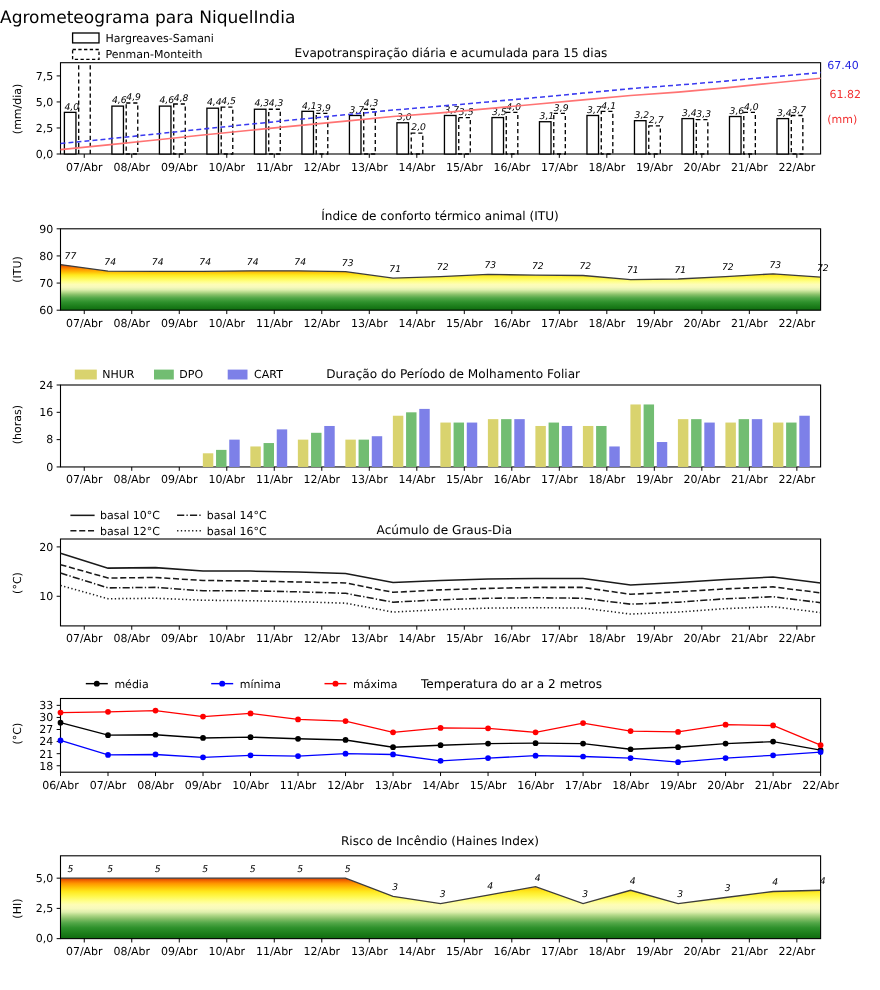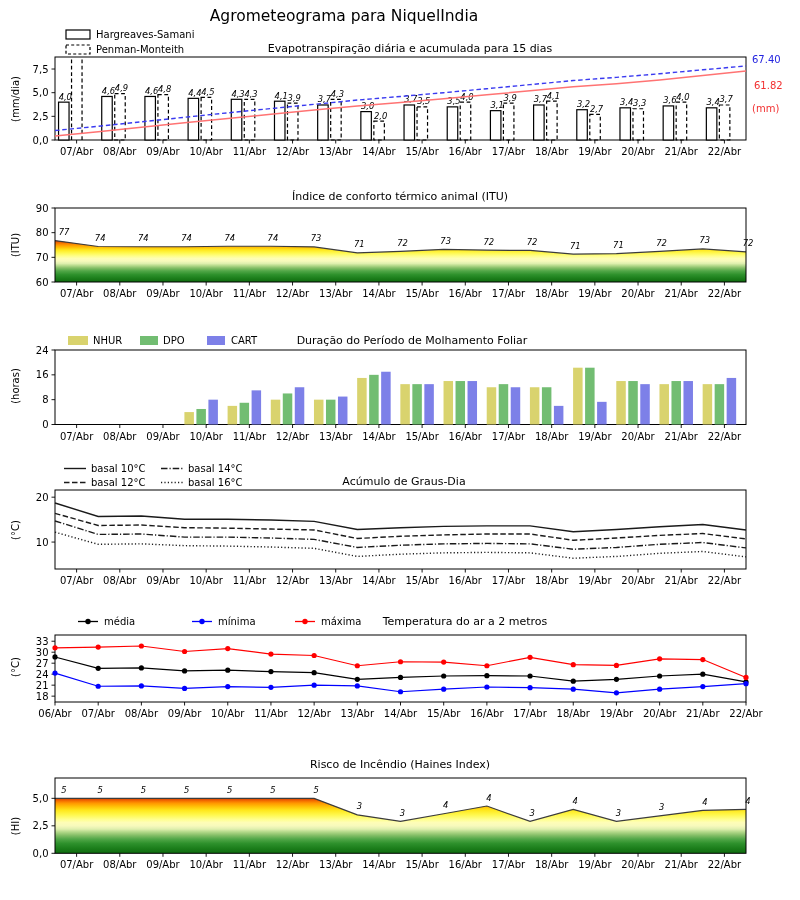--- a/index.html
+++ b/index.html
@@ -1,18 +1,18 @@
 <!DOCTYPE html>
 <html><head>
 <meta charset="utf-8">
 <style>
   html,body{margin:0;padding:0;background:#fff;}
   body{width:800px;height:900px;position:relative;font-family:"DejaVu Sans",sans-serif;color:#000;}
   #fig{position:absolute;left:0;top:0;width:800px;height:900px;}
-  .main-title{position:absolute;left:0;top:7px;width:688px;text-align:center;font-size:15.5px;color:#000;}
+  .main-title{position:absolute;left:0;top:7px;width:688px;font-size:15.5px;color:#000;}
   svg{position:absolute;left:0;overflow:visible;}
   text{fill:#000;font-family:"DejaVu Sans",sans-serif;}
   .ax-title{font-size:11px;}
   .leg{font-size:10px;}
   .tick{font-size:10px;}
   .ylab{font-size:10px;}
   .dlab{font-size:8.4px;font-style:italic;}
   .spine{fill:none;stroke:#000;stroke-width:1;}
   .tickmark{stroke:#000;stroke-width:0.9;}
   .leg-swatch-solid{fill:#fff;stroke:#000;stroke-width:1.2;}

